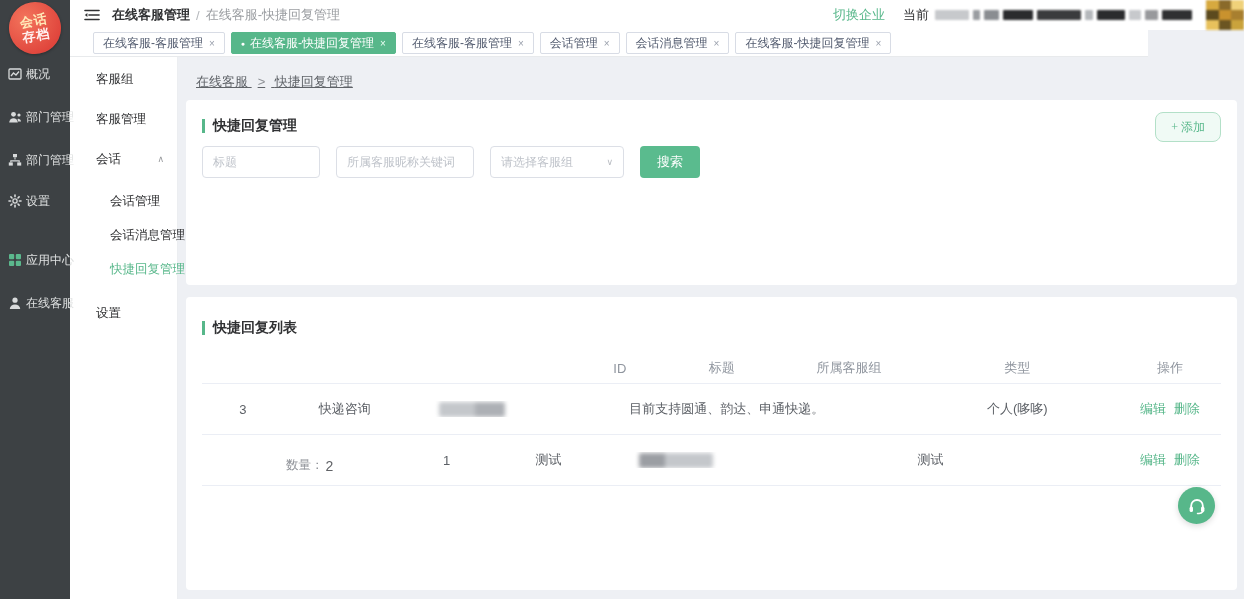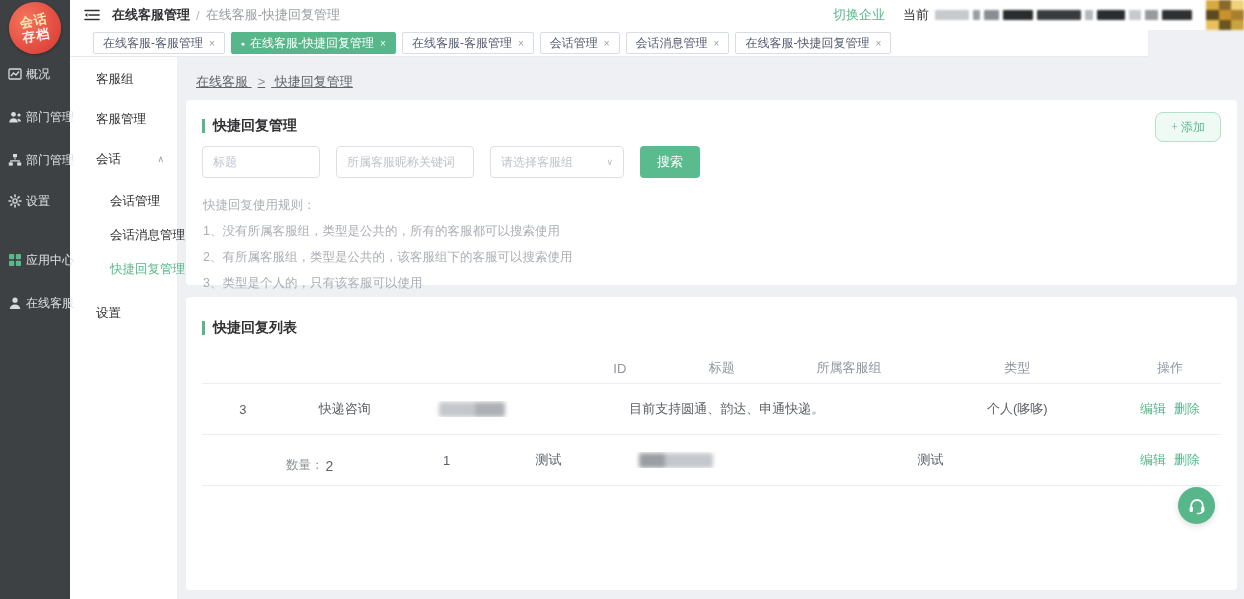--- a/index.html
+++ b/index.html
@@ -290,26 +290,20 @@
       <div class="search-row">
         <input class="s-input in1" placeholder="标题" style="">
         <input class="s-input in2" placeholder="所属客服昵称关键词" style="">
         <div class="s-select">
           <span>请选择客服组</span>
           <span class="chev">∨</span>
         </div>
         <button class="search-button">搜索</button>
       </div>
 
-      <div class="rules">
-        <div>快捷回复使用规则：</div>
-        <div>1、没有所属客服组，类型是公共的，所有的客服都可以搜索使用</div>
-        <div>2、有所属客服组，类型是公共的，该客服组下的客服可以搜索使用</div>
-        <div>3、类型是个人的，只有该客服可以使用</div>
-      </div>
     </div>
 
     <div class="card card2">
       <div class="card-title" style="top:22px">
         <span class="green-bar"></span>
         <b>快捷回复列表</b>
       </div>
       <div class="card-title list-count" style="top:22px">
         <span>数量：</span>
         <b>2</b>

